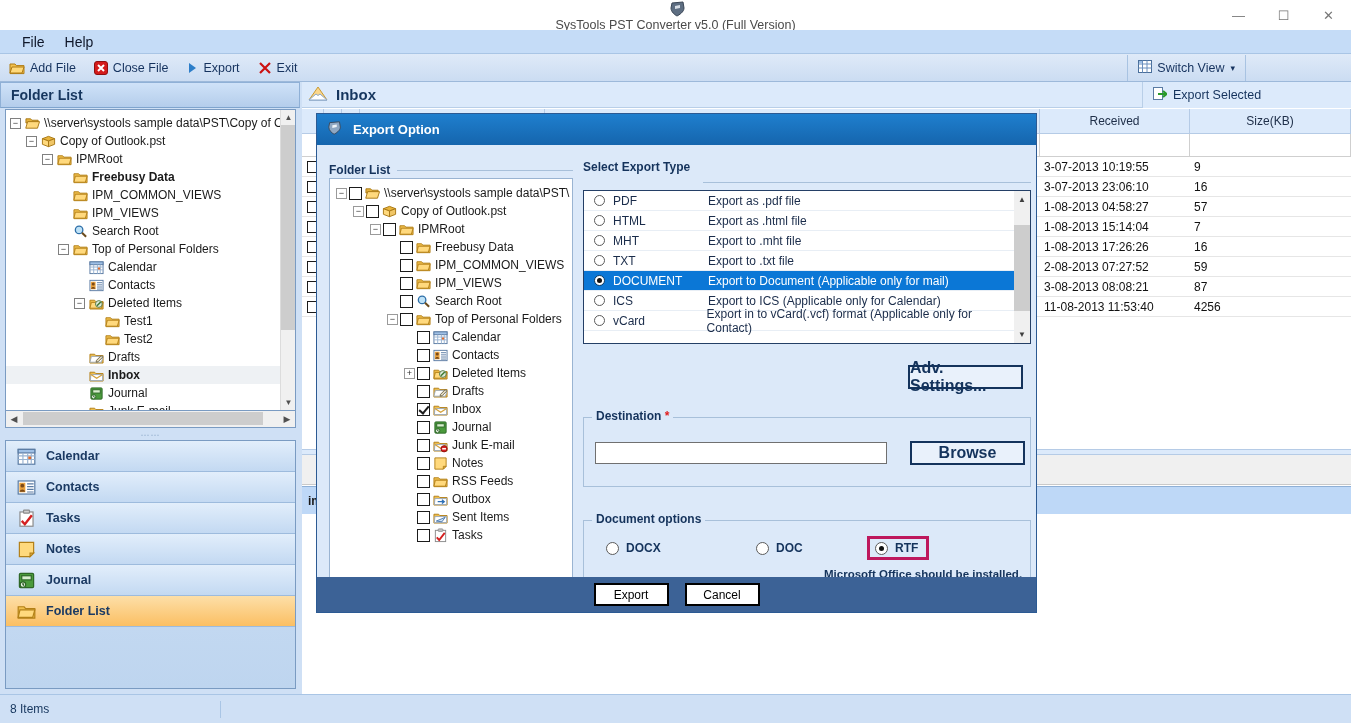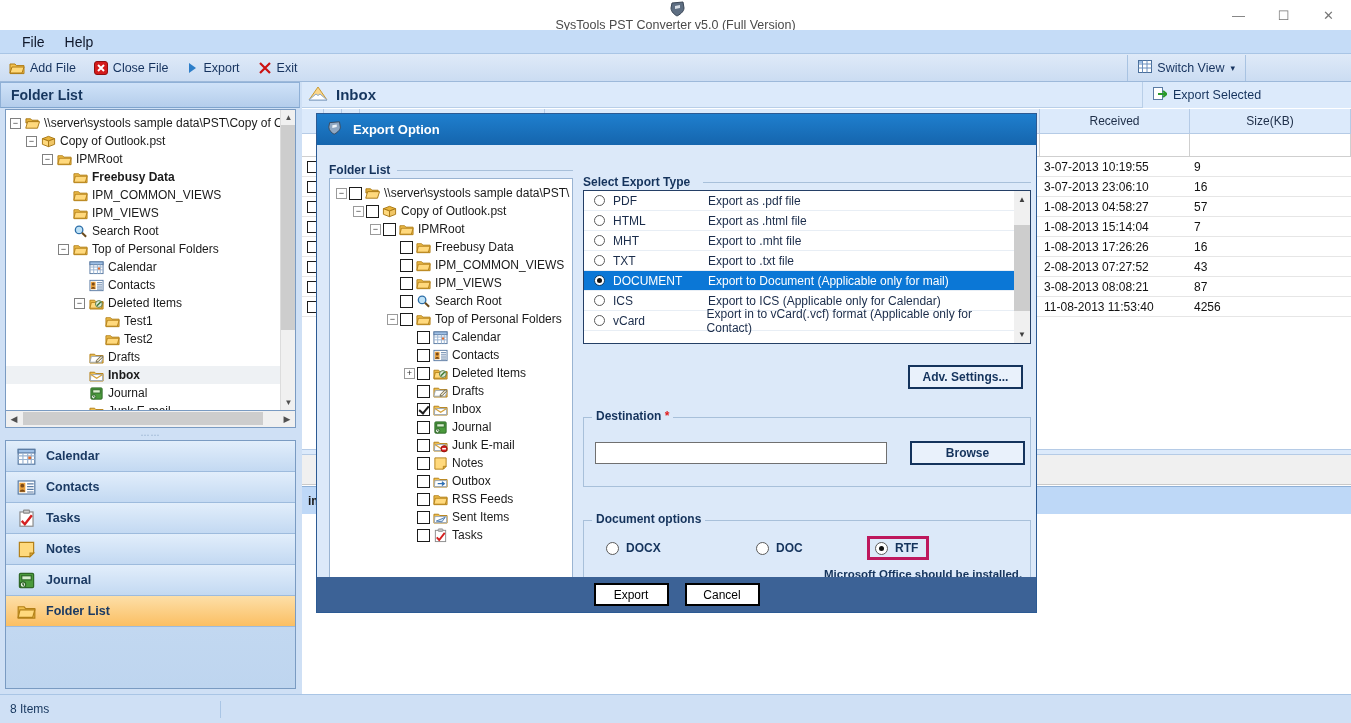--- a/index.html
+++ b/index.html
@@ -143,21 +143,21 @@
   .radio.on::after { content:""; position:absolute; left:2px; top:2px; width:5px; height:5px; border-radius:50%; background:#111; }
   .ename { width:95px; color:#1a2c4a; }
   .erow.sel .ename { color:#fff; }
   .edesc { color:#1a2c4a; }
   .erow.sel .edesc { color:#fff; }
   .esb { position:absolute; right:0; top:0; width:16px; height:100%; background:#f0f0f0; }
   .esb .a { width:16px; height:17px; display:flex; align-items:center; justify-content:center; color:#3f3f3f; font-size:8px;}
   .esb .thumb { position:absolute; left:0; top:34px; width:16px; height:86px; background:#cdcdcd; }
 
   .advbtn { position:absolute; left:908px; top:0; }
-  .btn { background:#e9f1fb; border:2px solid #14335c; font-size:12px; color:#14335c; font-weight:bold; display:flex; align-items:center; justify-content:center; }
+  .btn { background:#e9f1fb; border:2px solid #14335c; font-size:16px; color:#14335c; font-weight:bold; display:flex; align-items:center; justify-content:center; }
   .destinput { position:absolute; left:22px; top:28px; width:292px; height:22px; background:#fff; border:1px solid #707070; }
   .redstar { color:#e11d1d; }
 
   .docbox { position:absolute; }
   .dradio { width:13px; height:13px; border:1px solid #5b5b5b; border-radius:50%; background:#fff; display:inline-block; position:relative; margin-right:7px; vertical-align:middle;}
   .dradio.on::after { content:""; position:absolute; left:3px; top:3px; width:5px; height:5px; border-radius:50%; background:#111; }
   .dopt { display:flex; align-items:center; font-size:12px; font-weight:bold; color:#14335c; }
   .redbox { border:3px solid #be185d; padding:2px 8px 2px 5px; }
   .sidecol { position:absolute; left:306px; top:108px; width:12px; height:505px; }
   .sideletter { height:23px; font-weight:bold; font-size:12px; color:#14335c; display:flex; align-items:center; justify-content:center;}
@@ -615,21 +615,21 @@
           </div>
           <div class="grow">
             <div class="gcell cb" style="width: 22px;">
               <span class="chk"></span>
             </div>
             <div class="gcell" style="width: 18px;"></div>
             <div class="gcell" style="width: 18px;"></div>
             <div class="gcell" style="width: 185px;"></div>
             <div class="gcell" style="width: 495px;"></div>
             <div class="gcell" style="width: 150px;">2-08-2013 07:27:52</div>
-            <div class="gcell" style="width: 161px;">43</div>
+            <div class="gcell" style="width: 161px;">59</div>
           </div>
           <div class="grow">
             <div class="gcell cb" style="width: 22px;">
               <span class="chk"></span>
             </div>
             <div class="gcell" style="width: 18px;"></div>
             <div class="gcell" style="width: 18px;"></div>
             <div class="gcell" style="width: 185px;"></div>
             <div class="gcell" style="width: 495px;"></div>
             <div class="gcell" style="width: 150px;">3-08-2013 08:08:21</div>
@@ -890,37 +890,37 @@
                   <path d="M14 11 L11 11 L11 14 Z" fill="#e8c164" stroke="#b38017"></path>
                 </svg>
               </span>
               <span>Notes</span>
             </div>
             <div class="dtrow" style="padding-left: 74px;">
               <span class="dexp none"></span>
               <span class="dchk"></span>
               <span class="ic" style="width: 16px; margin-right: 4px;">
                 <svg width="15" height="15" viewBox="0 0 16 16">
+                  <path d="M1 4 h5 l1.3 1.5 H15 v8 H1 Z" fill="#f0bf4c" stroke="#b38017"></path>
+                  <path d="M2.5 6.6 H15 l-1.8 6.4 H1 Z" fill="#ffd97d" stroke="#b38017"></path>
+                </svg>
+              </span>
+              <span>RSS Feeds</span>
+            </div>
+            <div class="dtrow" style="padding-left: 74px;">
+              <span class="dexp none"></span>
+              <span class="dchk"></span>
+              <span class="ic" style="width: 16px; margin-right: 4px;">
+                <svg width="15" height="15" viewBox="0 0 16 16">
                   <path d="M1 4.5 h5 l1.2 1.4 H15 v8 H1 Z" fill="#f0bf4c" stroke="#b38017"></path>
                   <path d="M2 7 H14.5 V13.4 H1.5 Z" fill="#fff" stroke="#9aa7b8"></path>
                   <path d="M5 10.3 H11.5 M9.5 8.3 L12 10.3 L9.5 12.3" stroke="#2d6fb5" stroke-width="1.4" fill="none"></path>
                 </svg>
               </span>
               <span>Outbox</span>
-            </div>
-            <div class="dtrow" style="padding-left: 74px;">
-              <span class="dexp none"></span>
-              <span class="dchk"></span>
-              <span class="ic" style="width: 16px; margin-right: 4px;">
-                <svg width="15" height="15" viewBox="0 0 16 16">
-                  <path d="M1 4 h5 l1.3 1.5 H15 v8 H1 Z" fill="#f0bf4c" stroke="#b38017"></path>
-                  <path d="M2.5 6.6 H15 l-1.8 6.4 H1 Z" fill="#ffd97d" stroke="#b38017"></path>
-                </svg>
-              </span>
-              <span>RSS Feeds</span>
             </div>
             <div class="dtrow" style="padding-left: 74px;">
               <span class="dexp none"></span>
               <span class="dchk"></span>
               <span class="ic" style="width: 16px; margin-right: 4px;">
                 <svg width="15" height="15" viewBox="0 0 16 16">
                   <path d="M1 4.5 h5 l1.2 1.4 H15 v8 H1 Z" fill="#f0bf4c" stroke="#b38017"></path>
                   <path d="M2 7 H14.5 V13.4 H1.5 Z" fill="#fff" stroke="#9aa7b8"></path>
                   <path d="M3.5 11.8 L13 7.8 L9.5 12.6 Z" fill="#cfe2f5" stroke="#4a7ab0"></path>
                 </svg>
@@ -940,21 +940,21 @@
               <span>Tasks</span>
             </div>
           </div>
       </div>
       <div class="dhsb">
         <div style="position:absolute;left:2px;top:1px;width:13px;height:13px;display:flex;align-items:center;justify-content:center;font-size:9px;color:#444;">◀</div>
         <div style="position:absolute;left:17px;top:1px;width:140px;height:13px;background:#cdcdcd;"></div>
         <div style="position:absolute;right:2px;top:1px;width:13px;height:13px;display:flex;align-items:center;justify-content:center;font-size:9px;color:#444;">▶</div>
       </div>
 
-      <div style="position:absolute;left:266px;top:30px;font-size:12px;font-weight:bold;color:#15335c;">Select Export Type</div>
+      <div style="position:absolute;left:266px;top:15px;font-size:12px;font-weight:bold;color:#15335c;">Select Export Type</div>
       <div style="position:absolute;left:386px;top:37px;width:328px;height:1px;background:#a8c0da;"></div>
 
       <div class="etype-box">
         <div id="etype-rows" style="width:432px;">
             <div class="erow">
               <span class="radio"></span>
               <span class="ename">PDF</span>
               <span class="edesc">Export as .pdf file</span>
             </div>
             <div class="erow">

